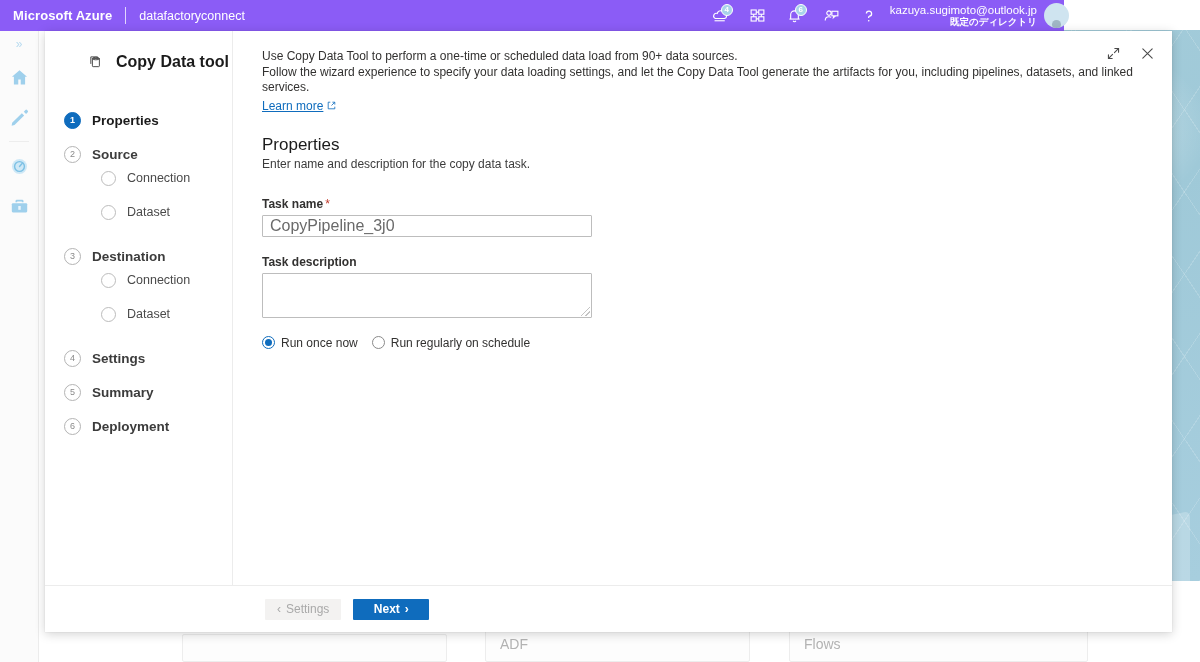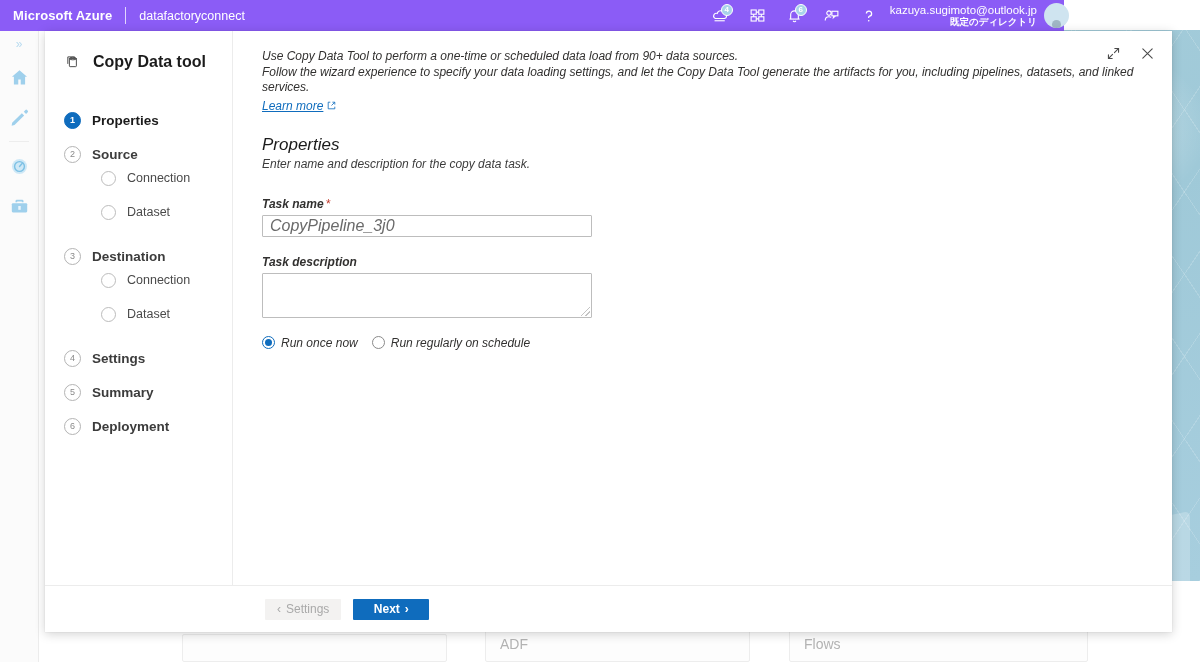--- a/index.html
+++ b/index.html
@@ -118,21 +118,21 @@
   #modal-body { flex: 1 1 auto; display: flex; min-height: 0; }
 
   
   #wiz-nav {
     width: 188px; flex: none; border-right: 1px solid #ececec;
     padding: 16px 0 0 0; background: #ffffff;
   }
   .wiz-title {
     display: flex; align-items: center; gap: 11px;
     padding: 6px 0 0 19px; margin-bottom: 32px;
-    font-size: 16px; font-weight: bold; color: #1b1b1b;
+    font-size: 16px; font-weight: bold; color: #1b1b1b; margin-left: 23px;
   }
   .wiz-title .ti { color: #4a4a4a; display: flex; }
   .step {
     display: flex; align-items: center; gap: 11px;
     height: 34px; padding-left: 19px;
   }
   .step-num {
     width: 17px; height: 17px; border-radius: 50%; flex: none;
     display: flex; align-items: center; justify-content: center;
     font-size: 9px; color: #8a8a8a; border: 1px solid #b4b4b4;
@@ -146,21 +146,21 @@
   }
   .substep-dot {
     width: 15px; height: 15px; border-radius: 50%; flex: none;
     border: 1px solid #bcbcbc; background: #ffffff;
   }
   .substep-label { font-size: 12.5px; color: #4a4a4a; }
 
   
   #wiz-content {
     flex: 1 1 auto; position: relative; padding: 18px 22px 0 29px;
-    min-width: 0; overflow: hidden; font-style: italic;
+    min-width: 0; overflow: hidden;
   }
   .win-actions {
     position: absolute; right: 16px; top: 14px;
     display: flex; align-items: center; gap: 17px; color: #4a4a4a;
   }
   .win-btn { display: flex; align-items: center; justify-content: center; width: 17px; height: 17px; }
 
   .intro-line { font-size: 12px; color: #323130; line-height: 15.5px; }
   .learn-more {
     font-size: 12px; color: #0f6cbd; display: inline-flex; align-items: center; gap: 4px;

